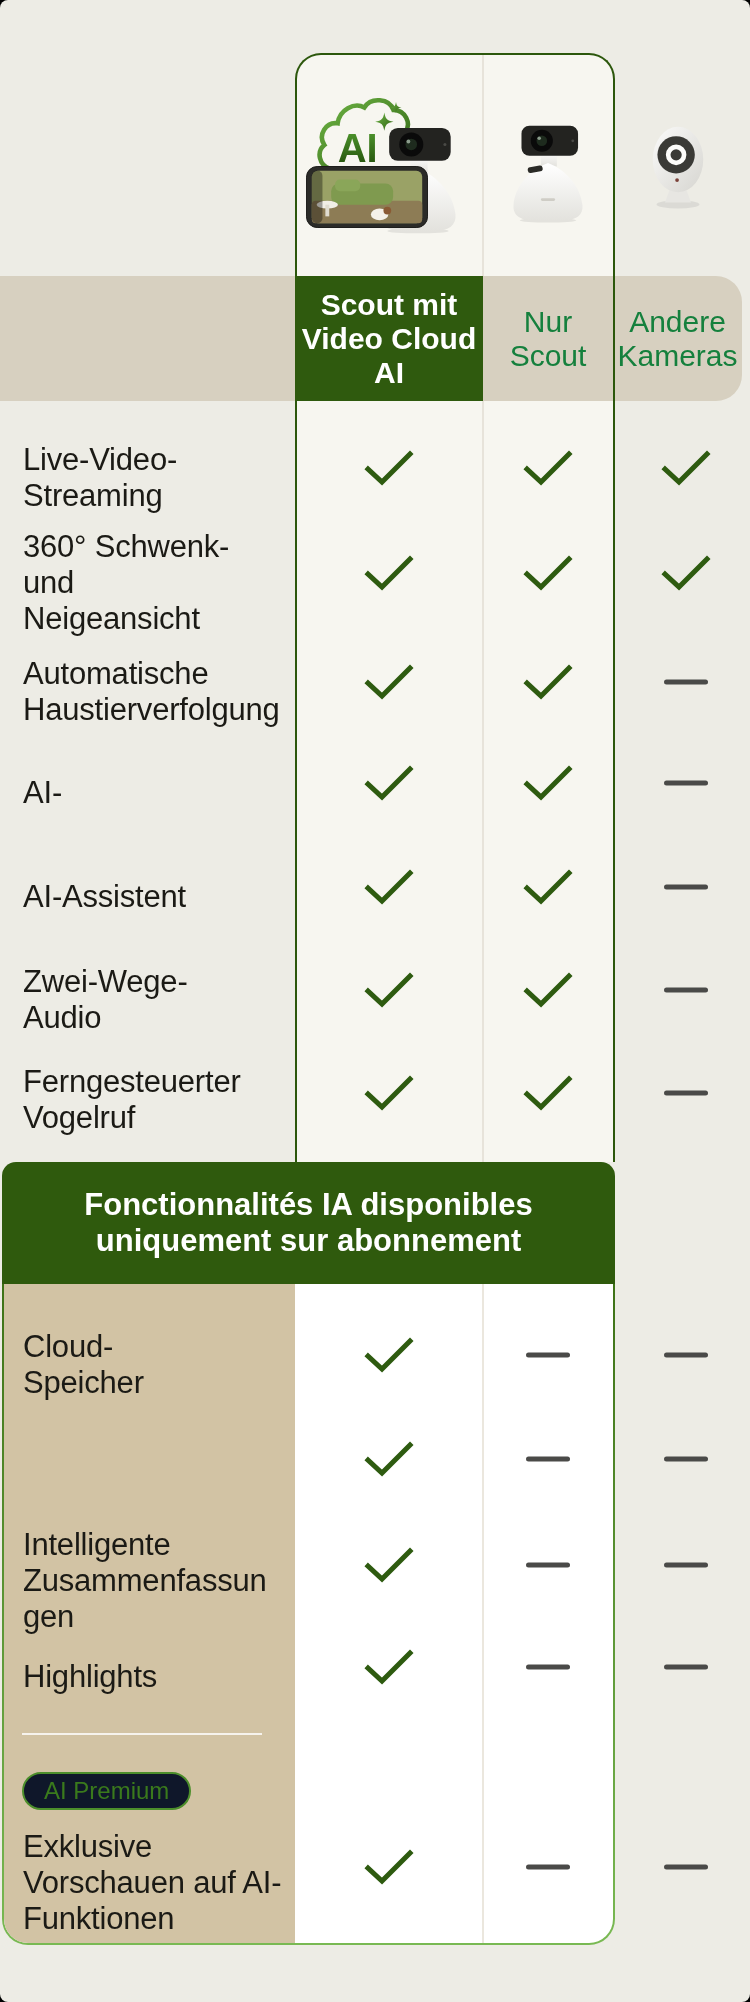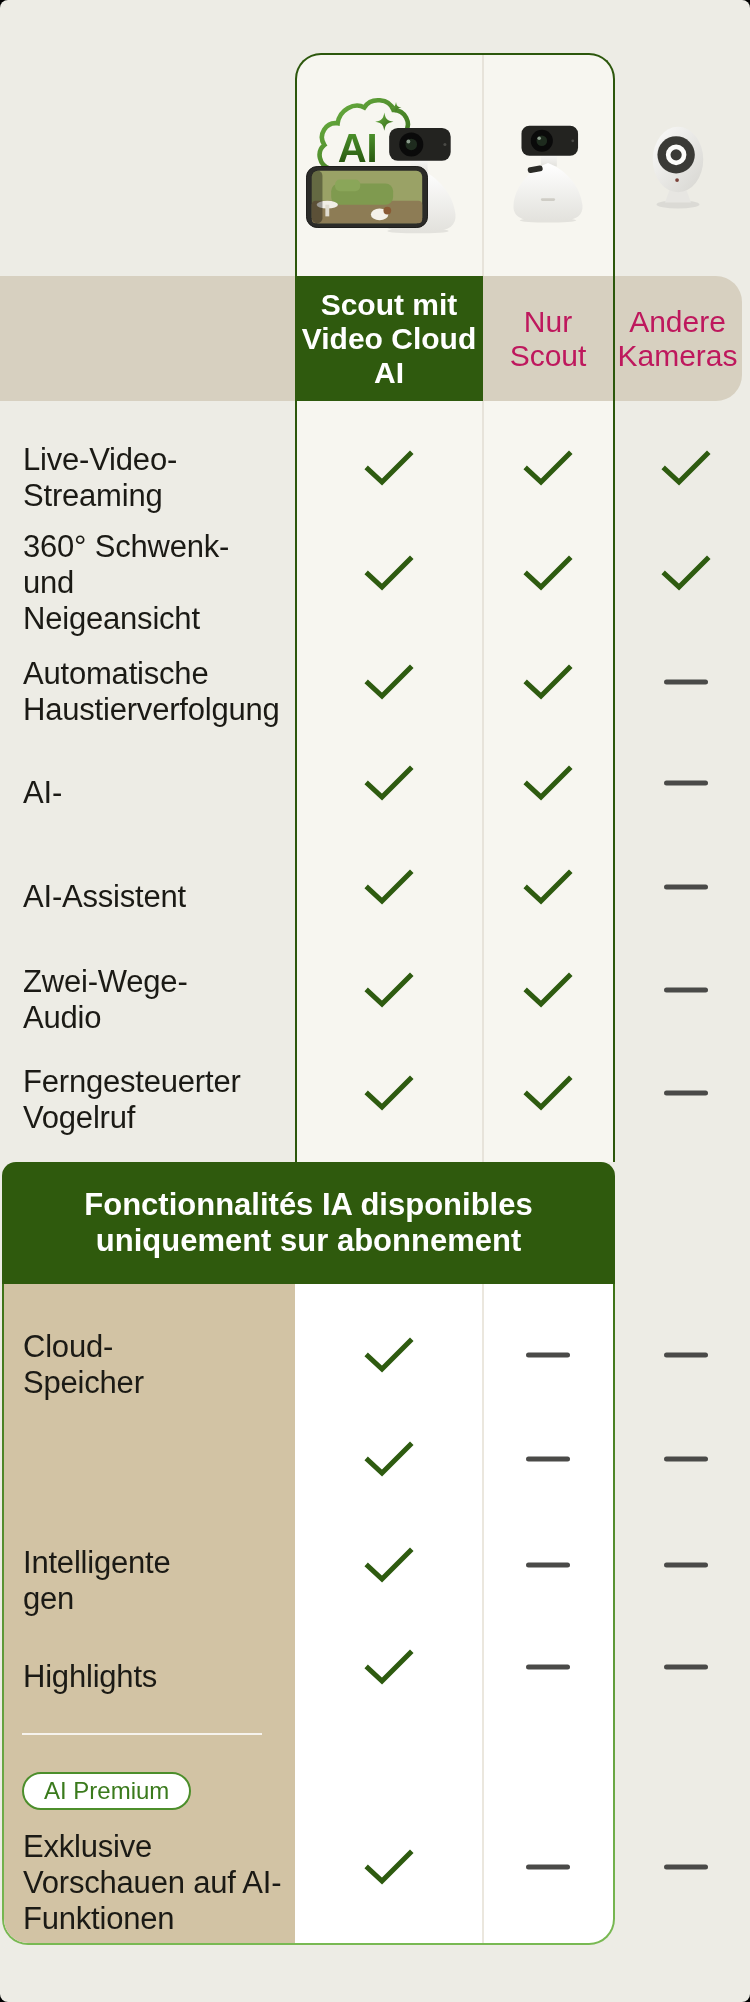--- a/index.html
+++ b/index.html
@@ -11,39 +11,39 @@
   .top-panel{left:295px;top:53px;width:320px;height:1109px;box-sizing:border-box;
              border:2px solid #2C570C;border-bottom:none;border-radius:26px 26px 0 0;
              background:#F7F6F0;}
   .divider-top{left:482px;top:55px;width:2px;height:1107px;background:#E7E3DA;}
 
   
   .band{left:0;top:276px;width:742px;height:125px;background:#D7D0C0;border-radius:0 26px 26px 0;}
   .band-cell-green{left:295px;top:276px;width:188px;height:125px;background:#2F5A0E;}
   .band-border-patch{left:613px;top:276px;width:2px;height:125px;background:#2C570C;}
   .hdr{display:flex;flex-direction:column;justify-content:center;align-items:center;
-       text-align:center;font-size:30px;line-height:34px;color:#be185d;}
+       text-align:center;font-size:30px;line-height:34px;color:#15803d;}
   .hdr.white{color:#FFFFFF;font-weight:700;}
 
   
   .banner{left:2px;top:1162px;width:613px;height:122px;background:#2F5A0D;
           border-radius:14px 14px 0 0;display:flex;flex-direction:column;justify-content:center;
           align-items:center;color:#FFFFFF;font-weight:700;font-size:31px;line-height:36px;text-align:center;}
 
   
   .bottom-panel-outer{left:2px;top:1284px;width:613px;height:661px;
           background:linear-gradient(180deg,#3E7217,#79B953);border-radius:0 0 26px 26px;}
   .bottom-panel-inner{position:absolute;left:2px;right:2px;top:0;bottom:2px;background:#FFFFFF;
           border-radius:0 0 24px 24px;overflow:hidden;}
   .tan-col{position:absolute;left:0;top:0;width:291px;height:100%;background:#D2C3A4;}
   .divider-bottom{position:absolute;left:478px;top:0;width:2px;height:100%;background:#EBE7DE;}
 
   .sub-divider{left:22px;top:1733px;width:240px;height:2px;background:rgba(255,255,255,0.8);}
   .badge{left:22px;top:1772px;height:34px;padding:0 20px;border:2.5px solid #4C8E2B;
-         border-radius:20px;background:#ffffff;color:#3A7A1C;font-size:24px;
+         border-radius:20px;background:#0f172a;color:#3A7A1C;font-size:24px;
          display:inline-flex;align-items:center;}
 
   
   #content-layer{position:absolute;left:0;top:0;width:750px;height:2002px;}
   .feature-label{position:absolute;font-size:31px;line-height:36px;color:#1B1A15;letter-spacing:-0.2px;}
   .mark{position:absolute;transform:translate(-50%,-50%);}
   .mark svg{display:block;}
   .dash{width:44px;height:5px;background:#4A4A48;border-radius:2.5px;}
 </style>
 </head>
@@ -325,20 +325,21 @@
         </svg>
       </div>
       <div class="mark" style="left: 548px; top: 1459px;">
         <div class="dash"></div>
       </div>
       <div class="mark" style="left: 686px; top: 1459px;">
         <div class="dash"></div>
       </div>
       <div class="feature-label" style="left: 23px; width: 262px; top: 1581px; transform: translateY(-50%);">
         <div>Intelligente</div>
+        <div>Zusammenfassun</div>
         <div>gen</div>
       </div>
       <div class="mark" style="left: 389px; top: 1565px;">
         <svg width="50" height="36" viewBox="0 0 50 36">
           <path d="M4 19 L18 32 L46 4" fill="none" stroke="#2E5B10" stroke-width="5" stroke-linecap="square" stroke-linejoin="miter"></path>
         </svg>
       </div>
       <div class="mark" style="left: 548px; top: 1565px;">
         <div class="dash"></div>
       </div>

